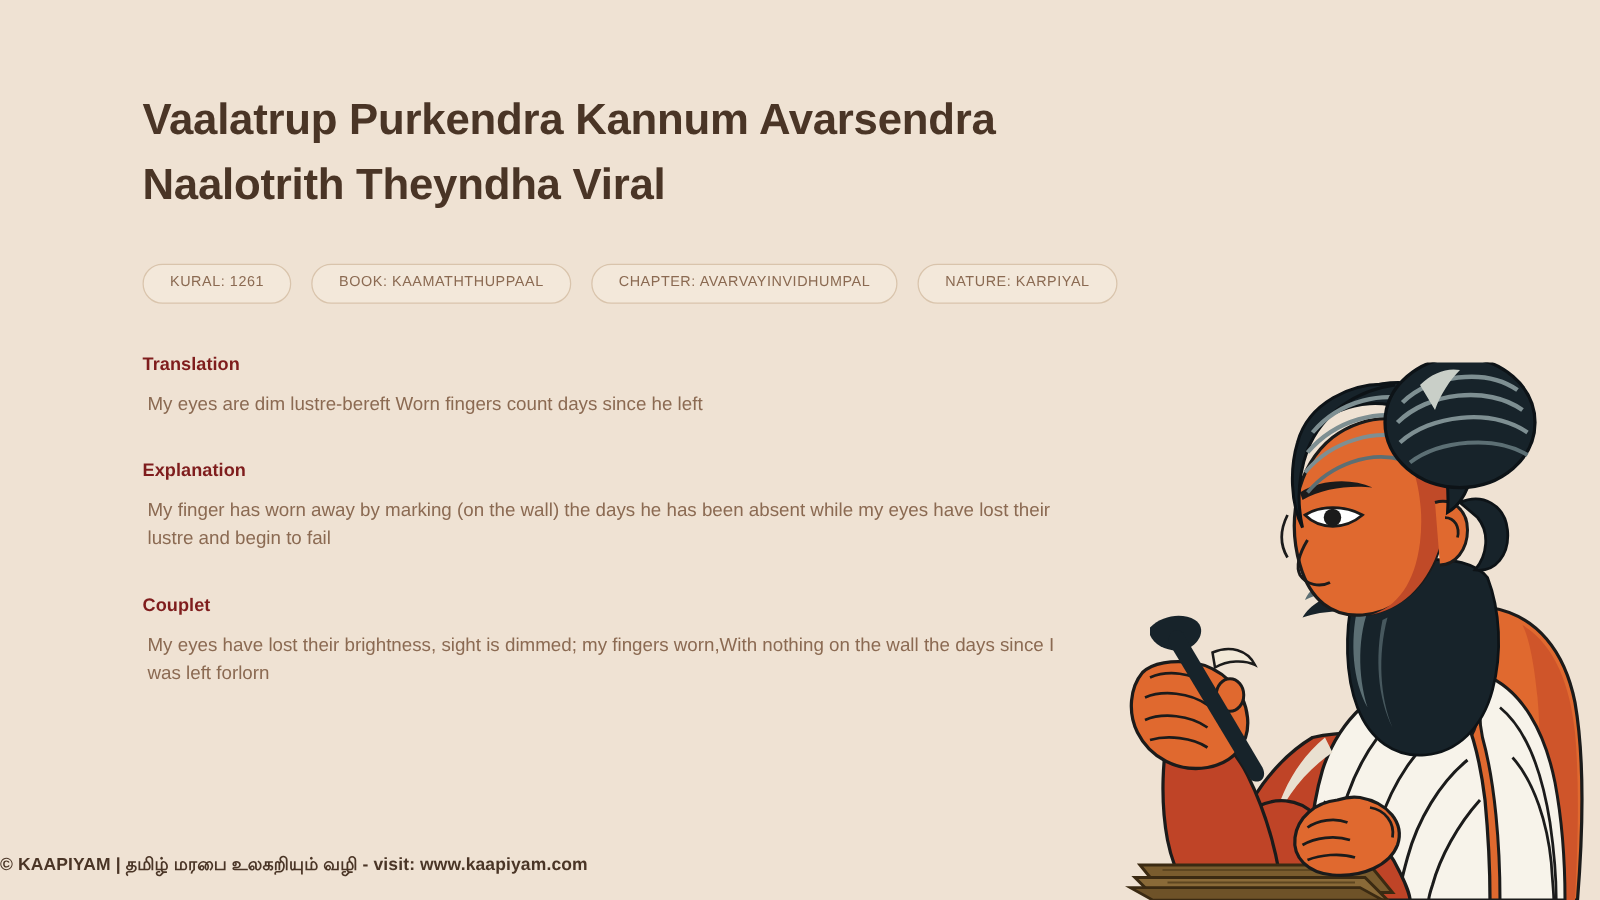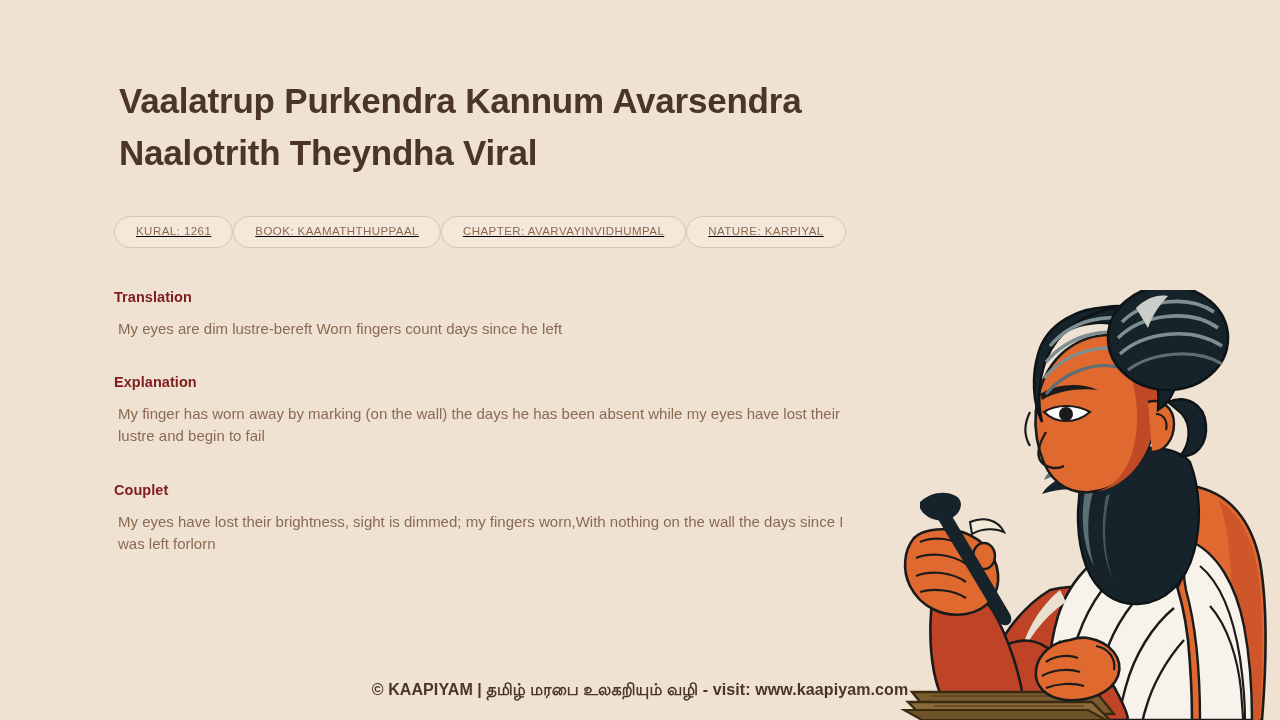--- a/index.html
+++ b/index.html
@@ -39,29 +39,29 @@
     top: 70px;
     width: 800px;
   }
 
   .kural-title {
     font-size: 35px;
     font-weight: bold;
     line-height: 1.48;
     color: #4a3526;
     letter-spacing: -0.2px;
-    margin: 5px;
+    margin: 0;
     max-width: 740px;
   }
 
   .tag-row {
     display: flex;
     flex-wrap: wrap;
+    gap: 16px;
     margin-top: 37px;
-    text-decoration: underline;
   }
   .tag-pill {
     border: 1px solid #d9c4ac;
     border-radius: 999px;
     background: #f3e8da;
     color: #8b6a52;
     font-size: 11.5px;
     letter-spacing: 0.45px;
     padding: 9px 21px 10px;
     line-height: 1;
@@ -85,22 +85,21 @@
     margin: 4px;
     max-width: 735px;
   }
 
   
   .footer {
     position: absolute;
     left: 0;
     right: 0;
     bottom: 19px;
-    text-align: center;
-    font-size: 16px;
+    font-size: 14px;
     font-weight: bold;
     color: #4a3526;
     letter-spacing: 0.1px;
   }
 </style>
 </head>
 <body>
 
 <div class="page">
 

